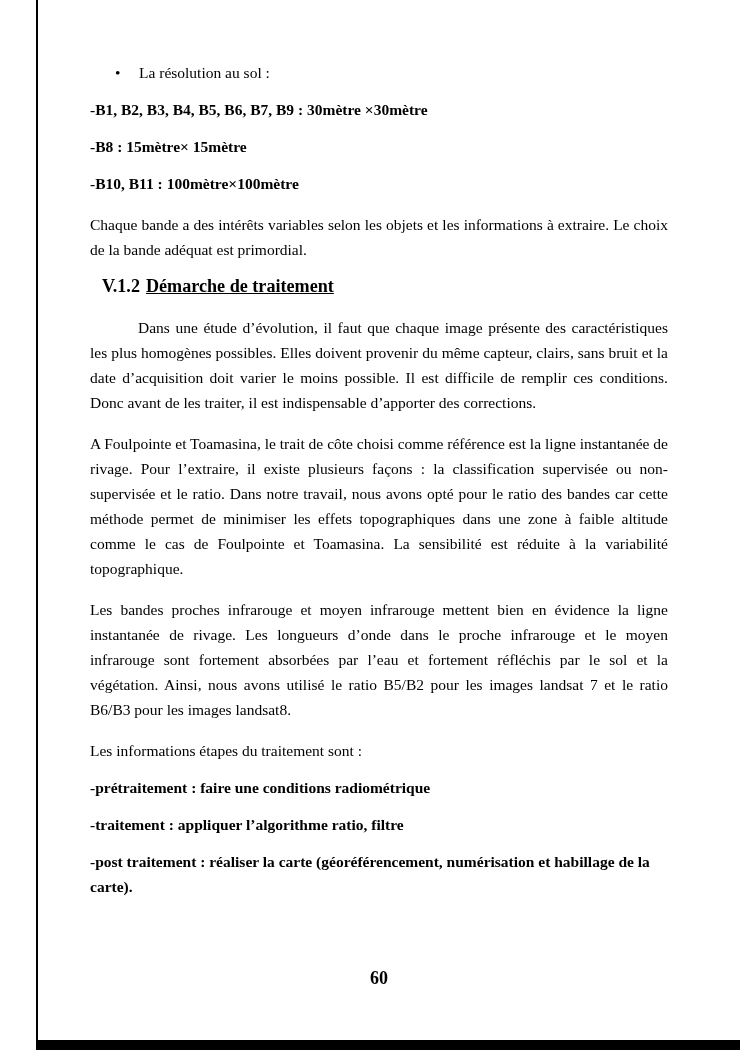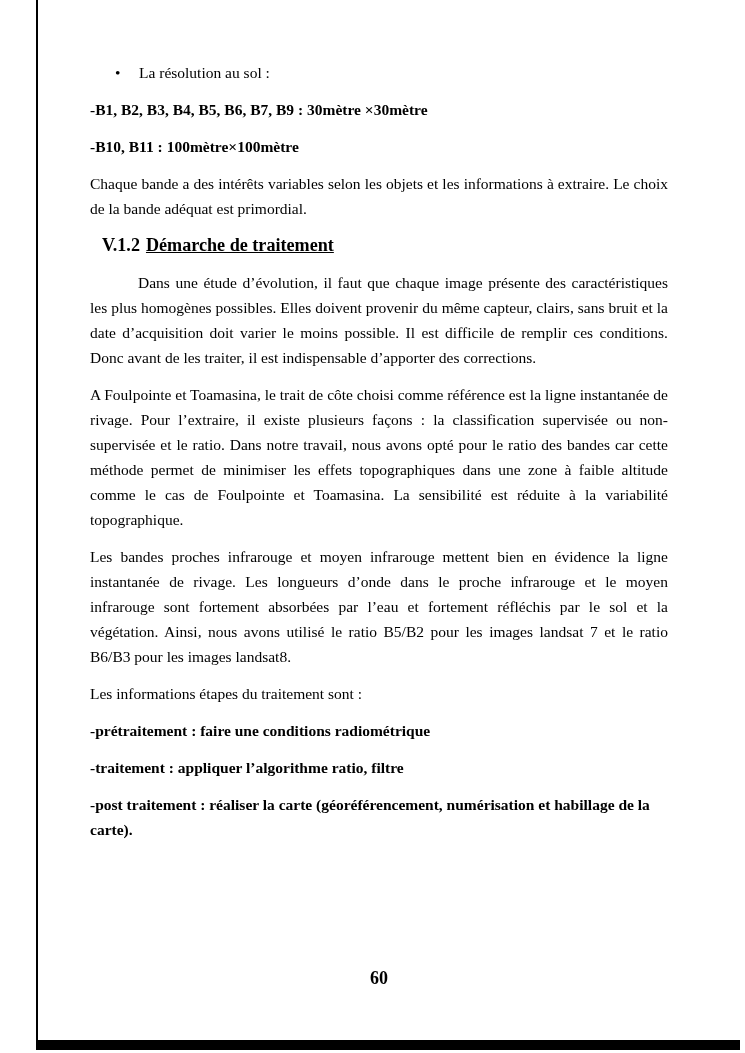--- a/index.html
+++ b/index.html
@@ -46,21 +46,21 @@
   }
   .bullet-marker {
     display: inline-block;
     width: 24px;
   }
   .line {
     margin: 0 0 12px 0;
     font-weight: bold;
   }
   p.para {
-    margin: 0 0 12px 0;
+    margin: 16px 0 12px 0;
     text-align: justify;
   }
   p.para.indent-first {
     text-indent: 48px;
   }
   .heading {
     margin: 0 0 12px 12px;
     font-weight: bold;
   }
   .heading .heading-number {
@@ -87,20 +87,21 @@
   <div class="scan-edge-left"></div>
   <div class="scan-edge-bottom"></div>
 
   <div class="content">
 
     <div class="bullet-row">
       <span class="bullet-marker">•</span><span class="bullet-text">La résolution au sol :</span>
     </div>
 
     <p class="line">-B1, B2, B3, B4, B5, B6, B7, B9 : 30mètre ×30mètre</p>
+    <p class="line">-B8 : 15mètre× 15mètre</p>
     <p class="line">-B10, B11 : 100mètre×100mètre</p>
 
     <p class="para">Chaque bande a des intérêts variables selon les objets et les informations à extraire. Le choix de la bande adéquat est primordial.</p>
 
     <h3 class="heading">
       <span class="heading-number">V.1.2</span><span class="heading-title">Démarche de traitement</span>
     </h3>
 
     <p class="para indent-first">Dans une étude d’évolution, il faut que chaque image présente des caractéristiques les plus homogènes possibles. Elles doivent provenir du même capteur, clairs, sans bruit et la date d’acquisition doit varier le moins possible.  Il est difficile de remplir ces conditions. Donc avant de les traiter, il est indispensable d’apporter des corrections.</p>
 

